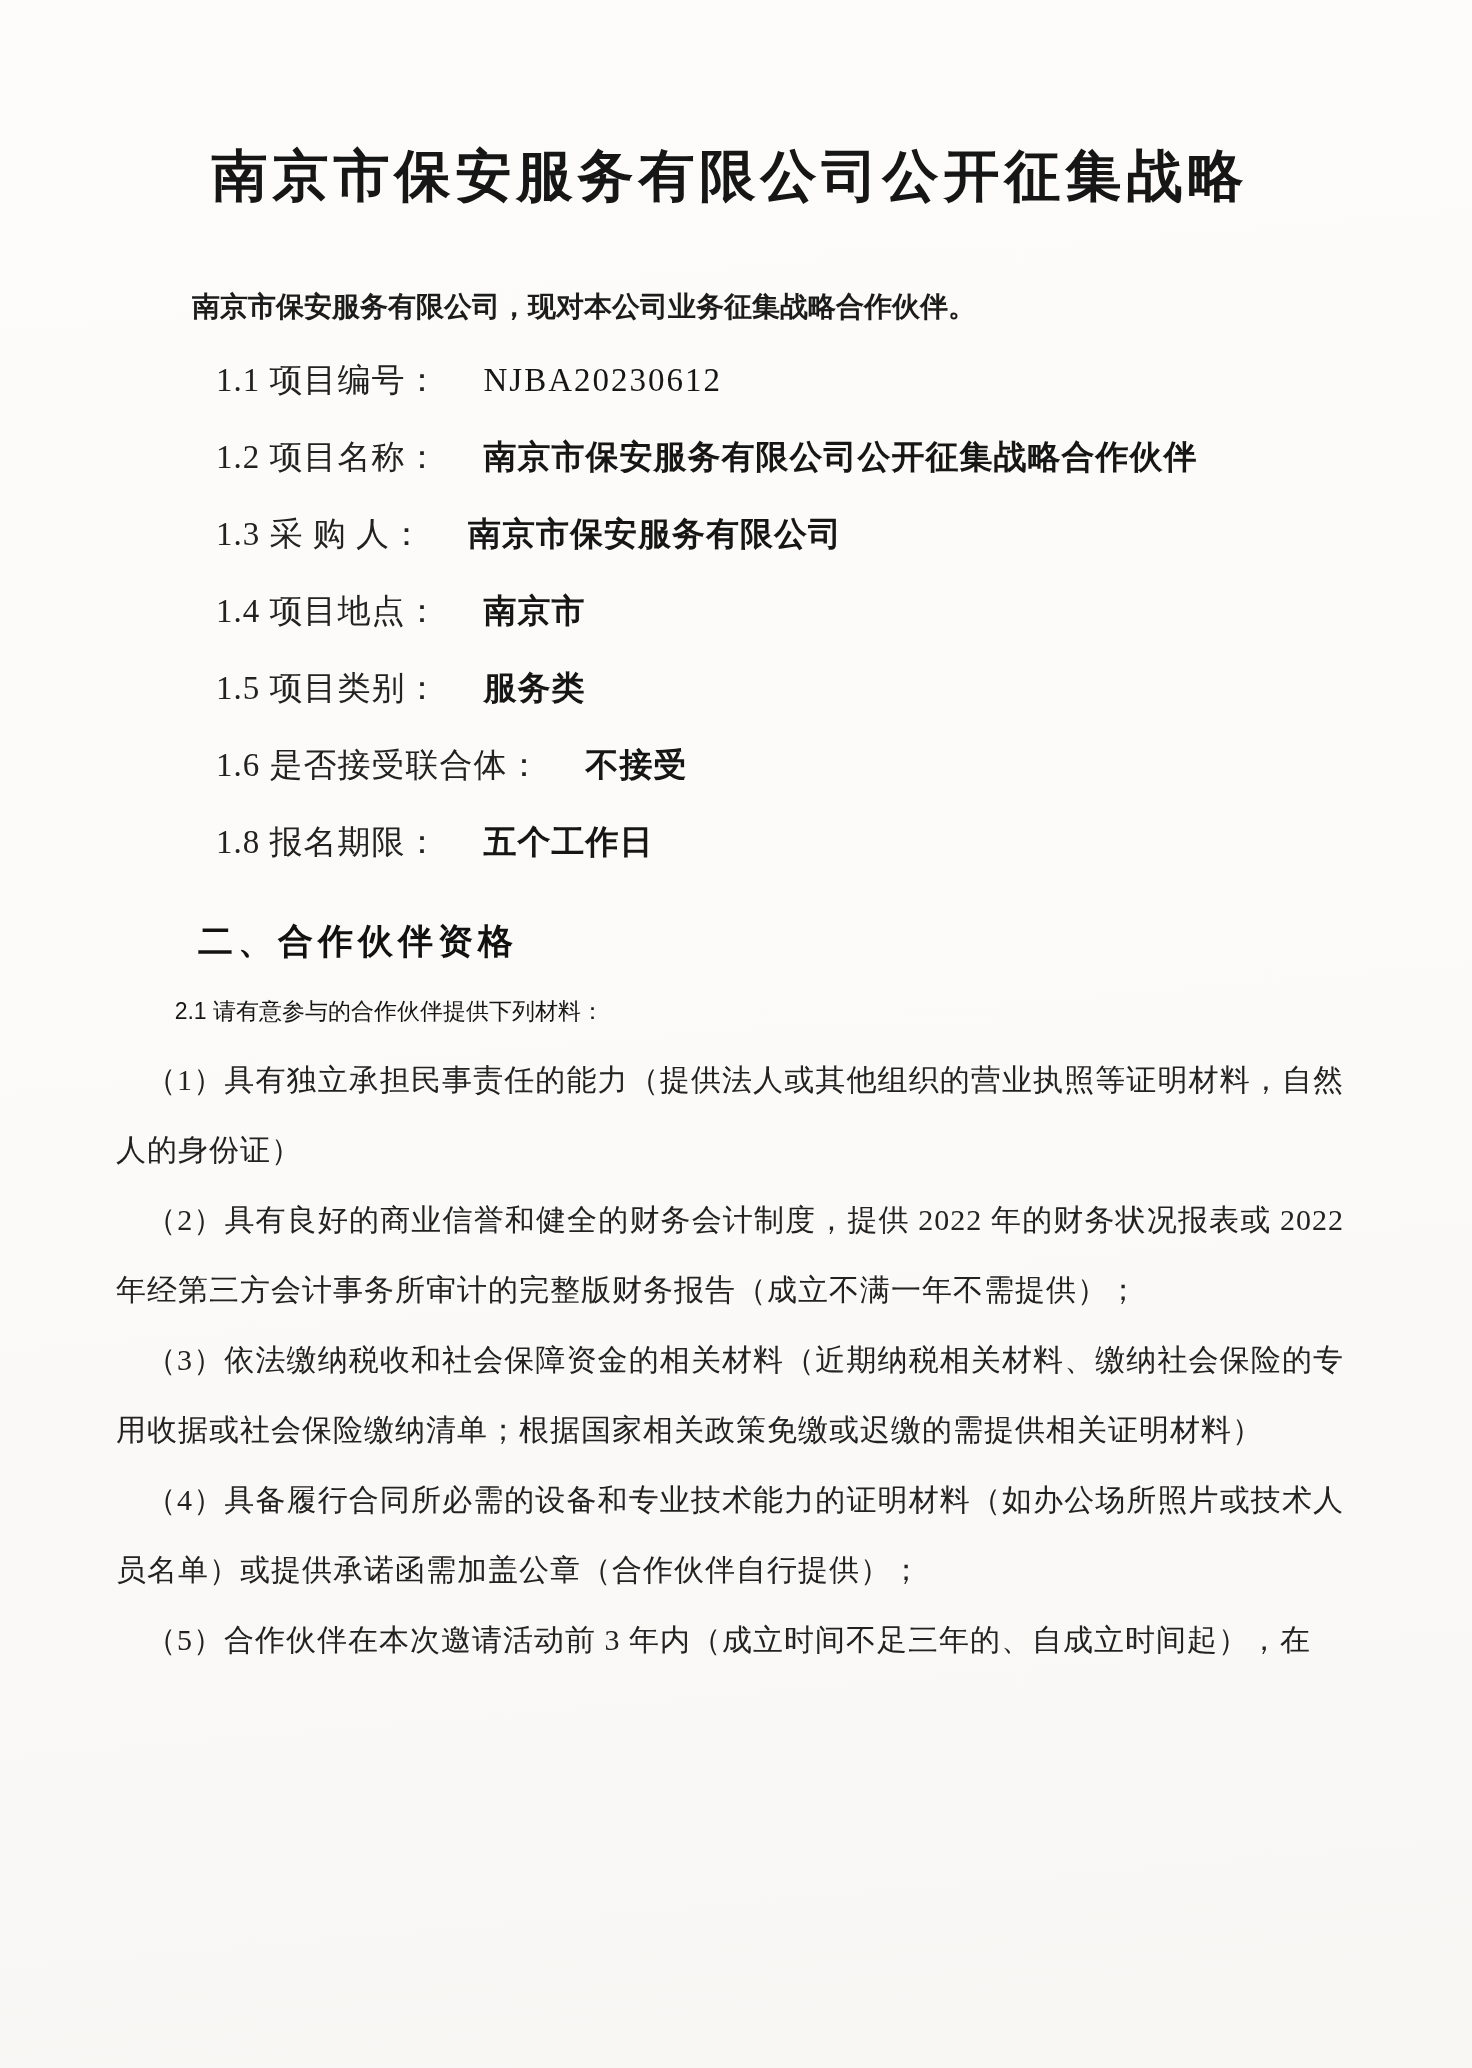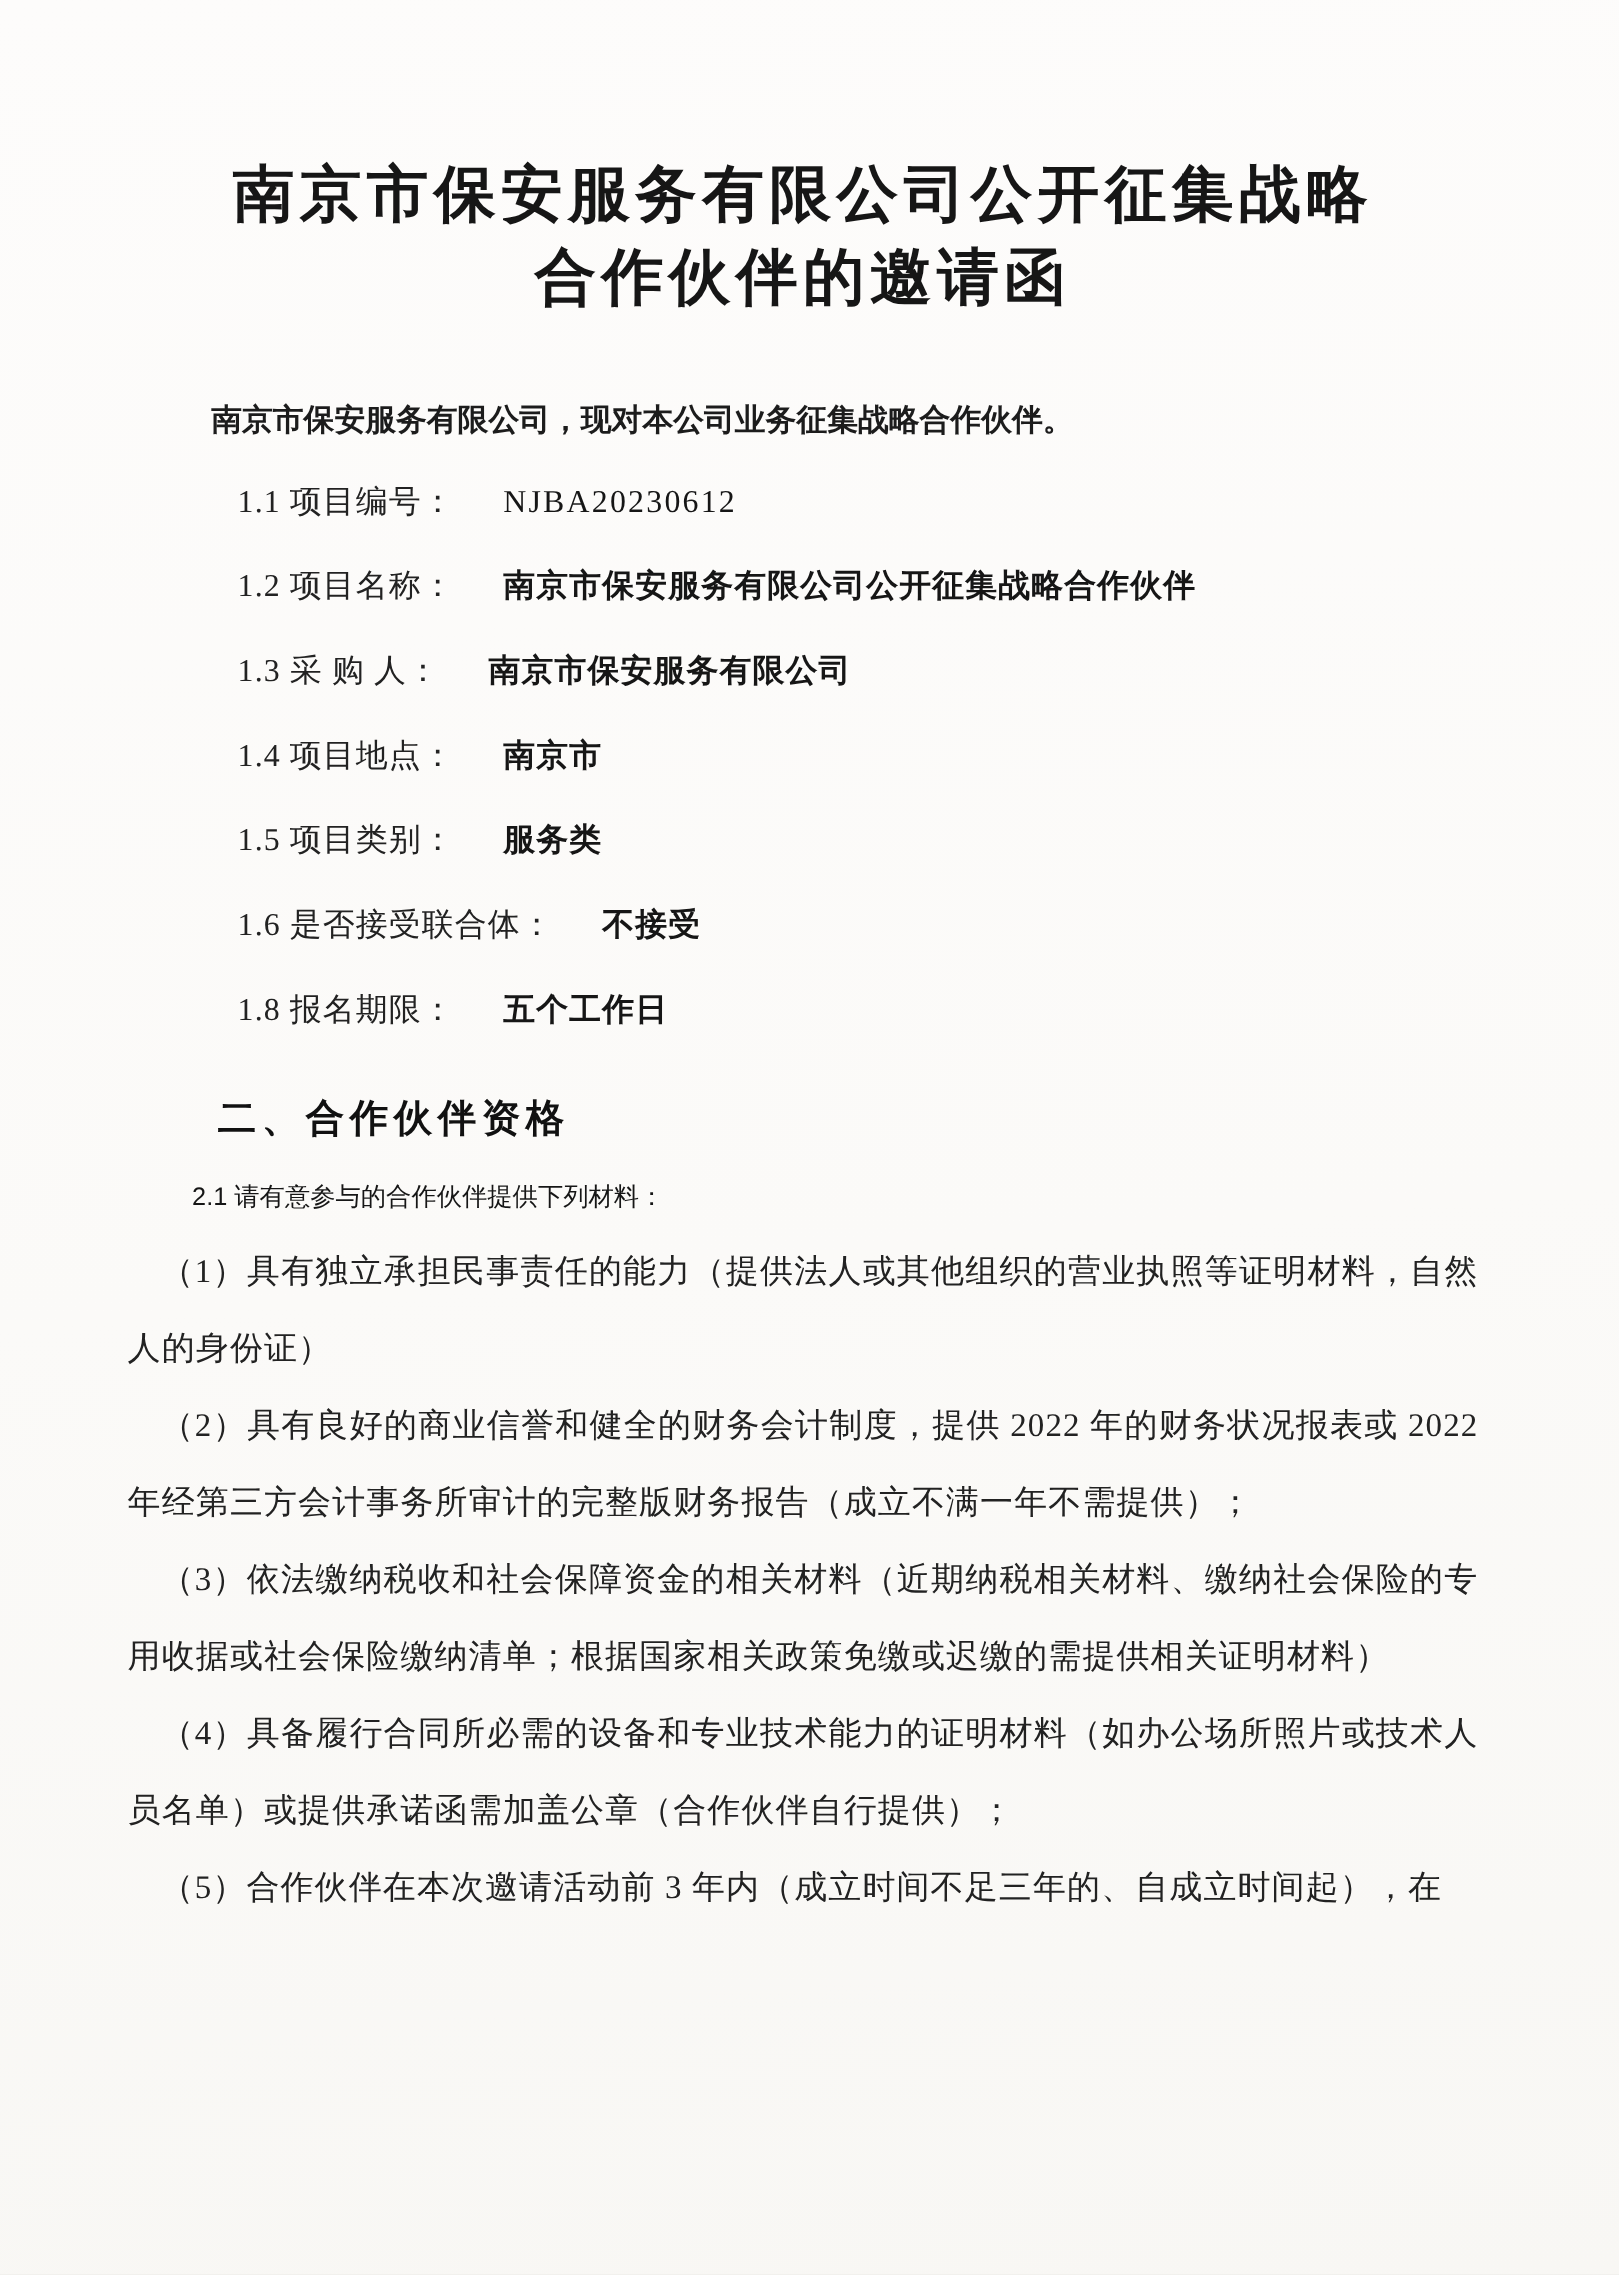--- a/index.html
+++ b/index.html
@@ -43,21 +43,21 @@
     font-family: "Liberation Sans", "DejaVu Sans", sans-serif;
     font-weight: 700;
     font-size: 35px;
     line-height: 40px;
     letter-spacing: 5px;
     color: #111;
   }
   .sec2 { margin-top: 62px; }
   .items1 { margin: 40px 0 0 100px; }
   .row {
-    font-size: 29px;
+    font-size: 33px;
     line-height: 33px;
     margin-bottom: 44px;
     white-space: nowrap;
   }
   .row .lbl {
     font-weight: 400;
     letter-spacing: 1px;
     color: #222;
   }
   .row .val {
@@ -91,21 +91,20 @@
     color: #222;
   }
 </style>
 </head>
 <body>
 
 <div class="page">
 
   <h1 class="title">
     <span>南京市保安服务有限公司公开征集战略</span>
-    <span>合作伙伴的邀请函</span>
   </h1>
 
   <p class="intro">南京市保安服务有限公司，现对本公司业务征集战略合作伙伴。</p>
 
 
   <div class="items1">
     <div class="row plain">
       <span class="lbl">1.1 项目编号：</span><span class="val">NJBA20230612</span>
     </div>
     <div class="row">

